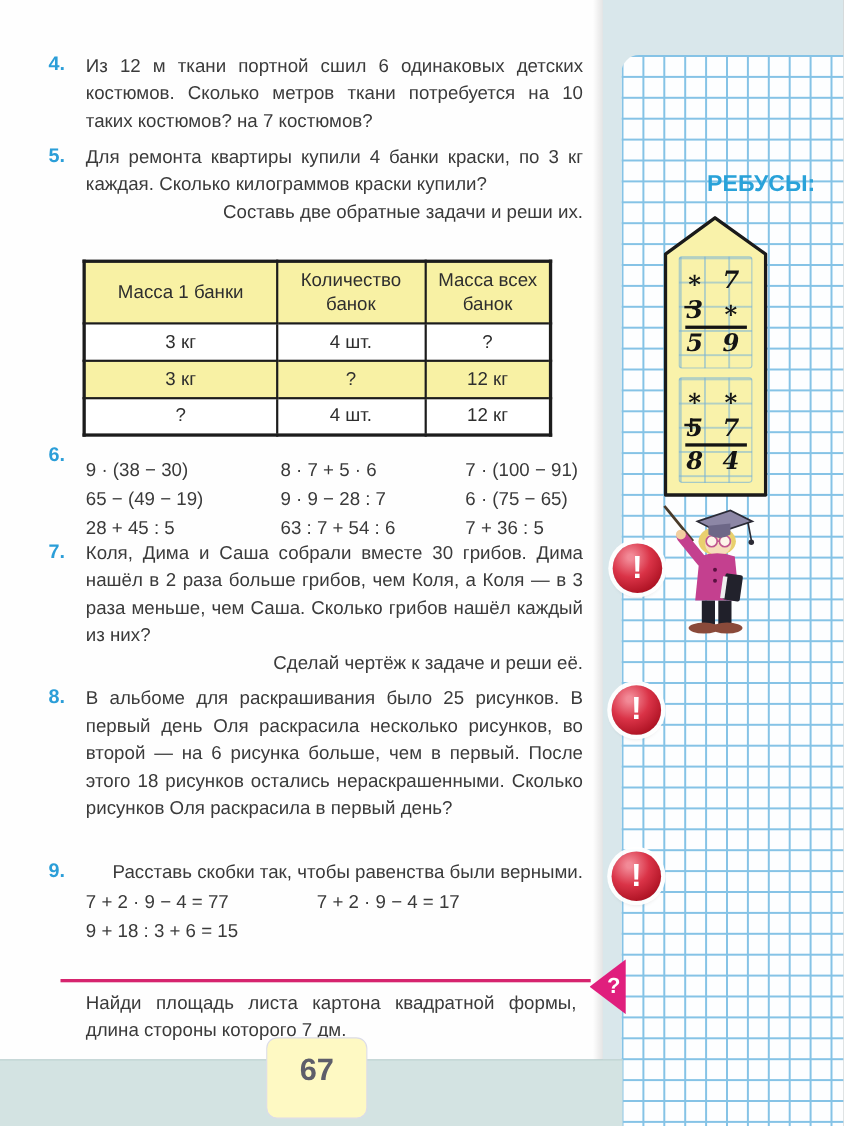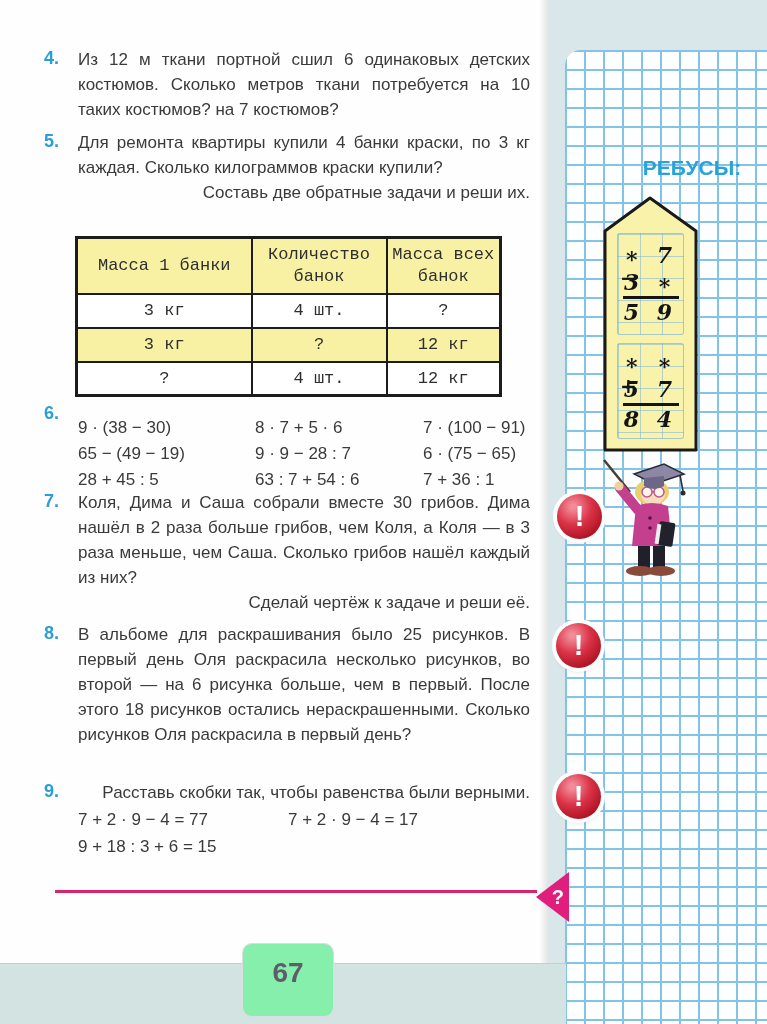--- a/index.html
+++ b/index.html
@@ -11,21 +11,21 @@
 
   
   .problem { position:absolute; left:78px; width:452px; font-size:17px;
              line-height:25px; color:#3a3a3a; text-align:justify; }
   .problem .ptext { text-align:justify; }
   .problem .pextra { text-align:right; }
   .pnum { position:absolute; left:-34px; top:-1px; color:#2b9ed8; font-weight:bold; font-size:18px; }
 
   .mass-table { position:absolute; left:75px; top:236px; width:424px;
     border-collapse:collapse; table-layout:fixed; font-size:17px; color:#2e2e2e;
-    text-align:center; border:3px solid #1c1c1c;font-family:Liberation Mono, monospace; }
+    text-align:center; border:3px solid #1c1c1c; }
   .mass-table th, .mass-table td { border:2px solid #1c1c1c; }
   .mass-table th { background:#f8f1a4; height:56px; line-height:22px; font-weight:normal; }
   .mass-table td { height:34px; background:#fff; }
   .mass-table tr.yellow td { background:#f8f1a4; }
 
   .expr-grid { position:absolute; left:78px; top:404px; width:452px;
     display:grid; grid-template-columns:177px 168px 1fr; line-height:26px;
     font-size:17px; color:#3a3a3a;margin-top:11px; }
   .eq-grid { display:grid; grid-template-columns:210px 1fr; line-height:27px; margin-top:1px; }
 
@@ -34,21 +34,21 @@
     line-height:25px; color:#3a3a3a; text-align:justify; }
   .q-arrow { position:absolute; left:536px; top:872px; width:33px; height:50px;
     background:#e01f7d; clip-path:polygon(100% 0, 100% 100%, 0 50%); z-index:6;
     display:flex; align-items:center; justify-content:flex-end; padding-right:5px;
     color:#fff; font-weight:bold; font-size:20px; }
 
   
   .bottom-band { position:absolute; left:0; top:963px; width:566px; height:61px;
     background:#d3e3e2; border-top:1px solid #bcd1d0; z-index:1; }
   .page-tab { position:absolute; left:242px; top:943px; width:92px; height:74px;
-    background:#86efac; border:1px solid #dcdce8; border-radius:10px; z-index:5;
+    background:#fef9c3; border:1px solid #dcdce8; border-radius:10px; z-index:5;
     text-align:center; padding-top:13px; font-size:28px; font-weight:bold; color:#5e5e6a; }
 
   
   .right-panel { position:absolute; left:548px; top:0; width:219px; height:1024px; background:#d9e7eb; }
   .page-edge { position:absolute; left:539px; top:0; width:9px; height:963px;
     background:linear-gradient(to right, rgba(0,0,0,0), rgba(0,0,0,0.10)); z-index:2; }
   .grid-paper { position:absolute; left:565px; top:50px; width:202px; height:974px;
     background-color:#fdfeff;
     background-image:
       linear-gradient(to right, #85c3e6 2px, transparent 2px),
@@ -136,21 +136,21 @@
   <span class="pnum" style="position:absolute; left:44px; top:403px;">6.</span>
   <div class="expr-grid">
     <span class="expr">9 · (38 − 30)</span>
     <span class="expr">8 · 7 + 5 · 6</span>
     <span class="expr">7 · (100 − 91)</span>
     <span class="expr">65 − (49 − 19)</span>
     <span class="expr">9 · 9 − 28 : 7</span>
     <span class="expr">6 · (75 − 65)</span>
     <span class="expr">28 + 45 : 5</span>
     <span class="expr">63 : 7 + 54 : 6</span>
-    <span class="expr">7 + 36 : 1</span>
+    <span class="expr">7 + 36 : 5</span>
   </div>
 
   <section class="problem" style="top:490px">
     <span class="pnum">7.</span>
     <p class="ptext">Коля, Дима и Саша собрали вместе 30 грибов. Дима нашёл в 2 раза больше грибов, чем Коля, а Коля — в 3 раза меньше, чем Саша. Сколько грибов нашёл каждый из них?</p>
     <p class="pextra">Сделай чертёж к задаче и реши её.</p>
   </section>
 
   <section class="problem" style="top:622px">
     <span class="pnum">8.</span>
@@ -161,20 +161,21 @@
     <span class="pnum">9.</span>
     <p class="pextra">Расставь скобки так, чтобы равенства были верными.</p>
     <div class="eq-grid">
       <span class="eq">7 + 2 · 9 − 4 = 77</span>
       <span class="eq">7 + 2 · 9 − 4 = 17</span>
       <span class="eq">9 + 18 : 3 + 6 = 15</span>
     </div>
   </section>
 
   <div class="pink-rule"></div>
+  <p class="footer-text">Найди площадь листа картона квадратной формы, длина стороны которого 7 дм.</p>
   <div class="q-arrow">
     <span>?</span>
   </div>
 
   <div class="bottom-band"></div>
   <div class="page-tab">
     <span>67</span>
   </div>
 
   <div class="right-panel"></div>

